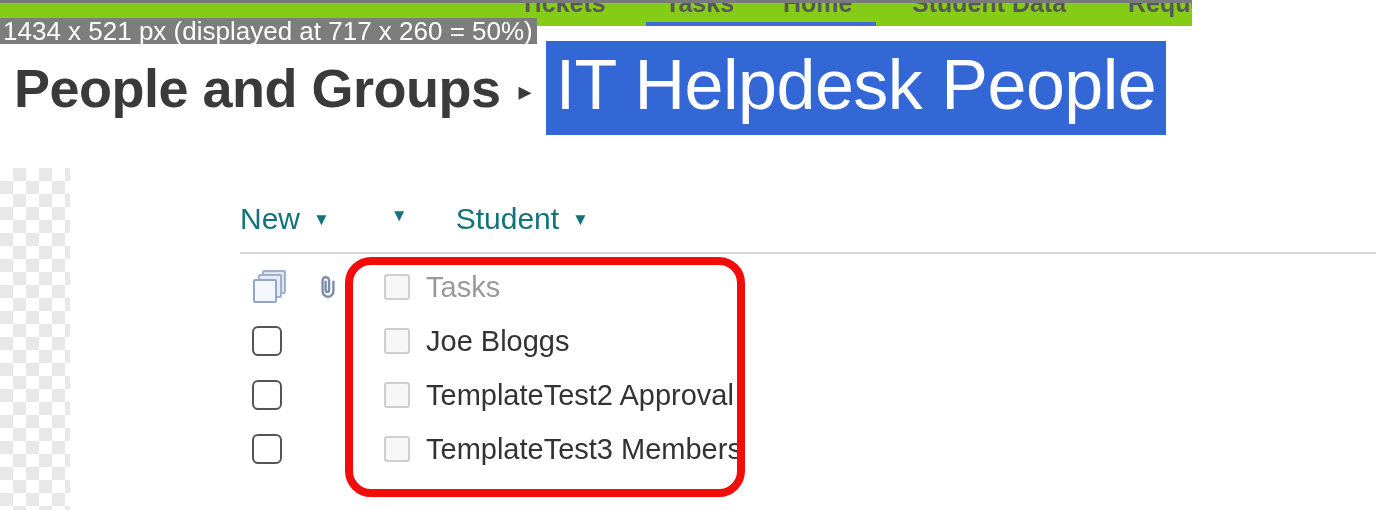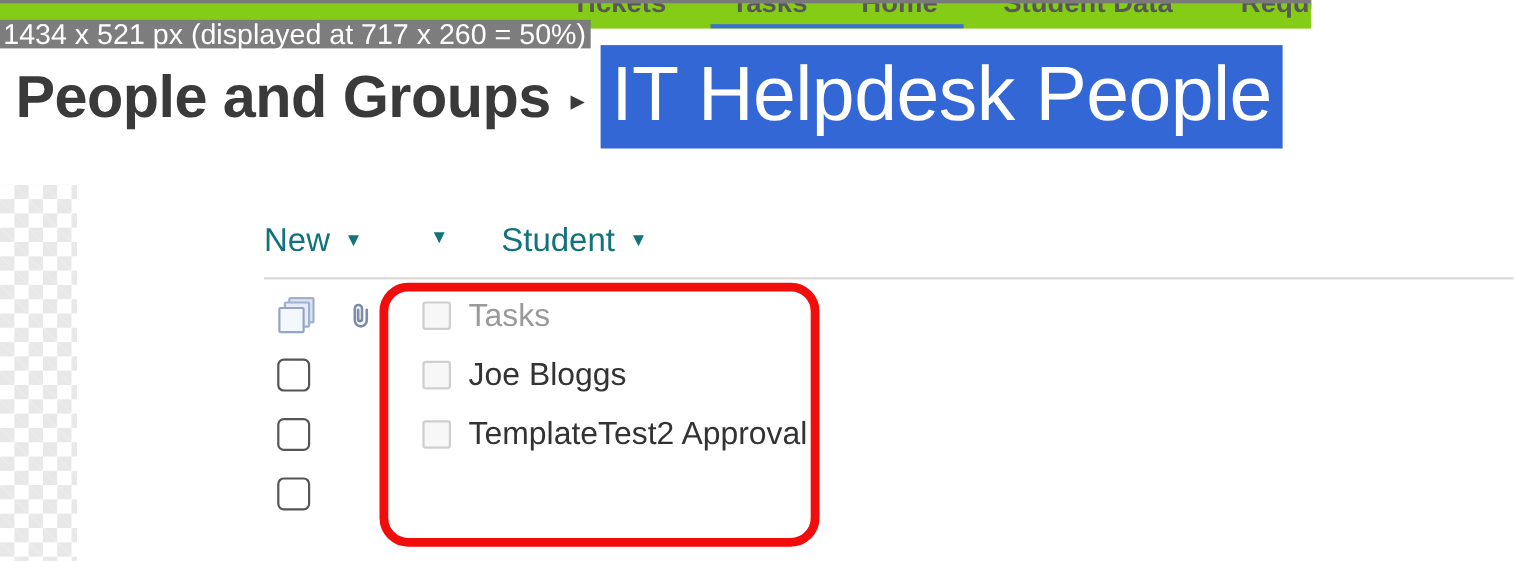--- a/index.html
+++ b/index.html
@@ -320,18 +320,22 @@
         <span class="cb-light"></span>
         <span class="cell-text">TemplateTest2 Approval</span>
       </div>
     </div>
 
     <div class="lv-row" id="row-2">
       <div class="col-select">
         <span class="cb-dark"></span>
       </div>
       <div class="col-attach"></div>
+      <div class="col-name">
+        <span class="cb-light"></span>
+        <span class="cell-text">TemplateTest3 Members</span>
+      </div>
     </div>
   </div>
 
   <div id="annot"></div>
 
 </div>
 
 </body></html>

